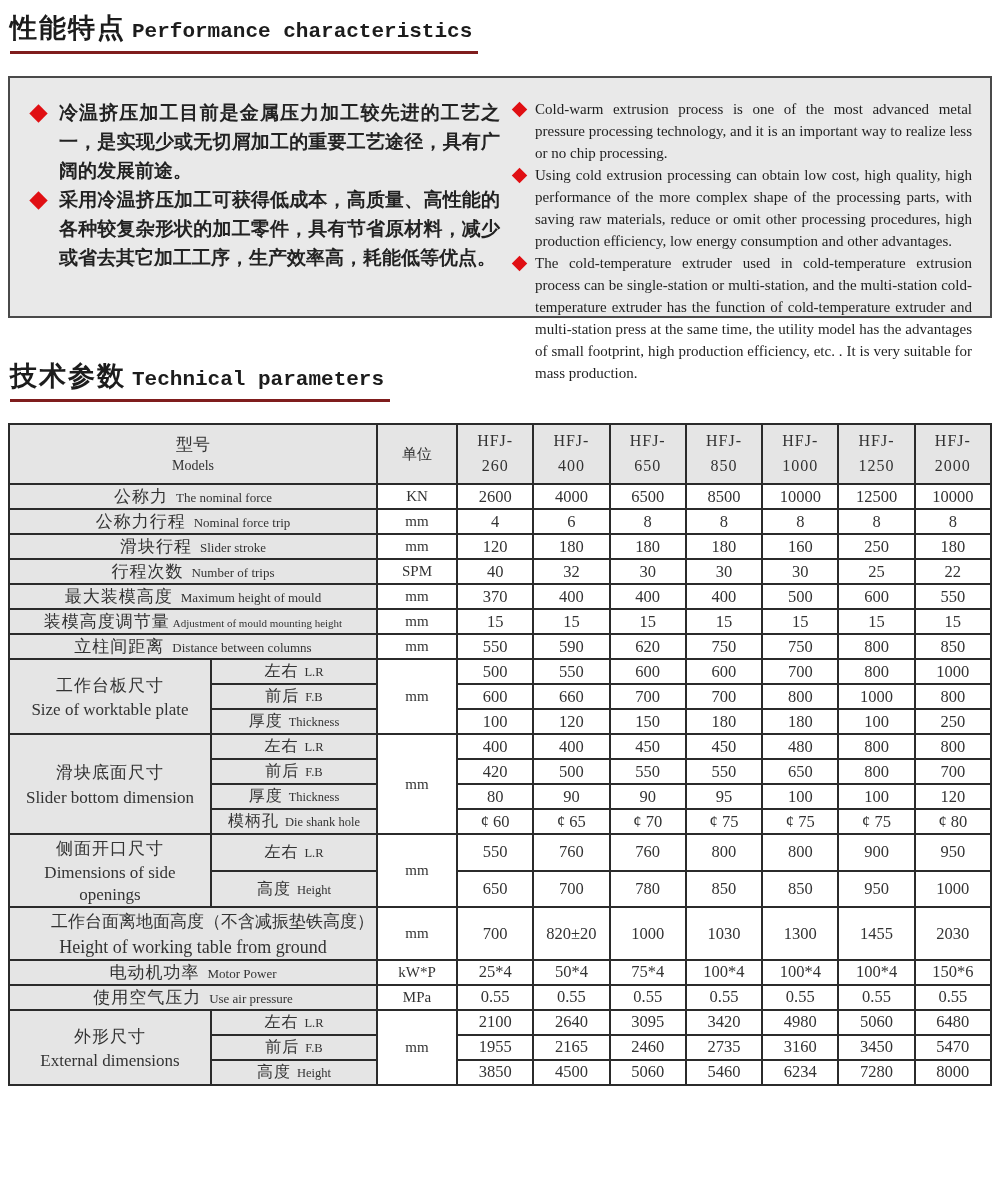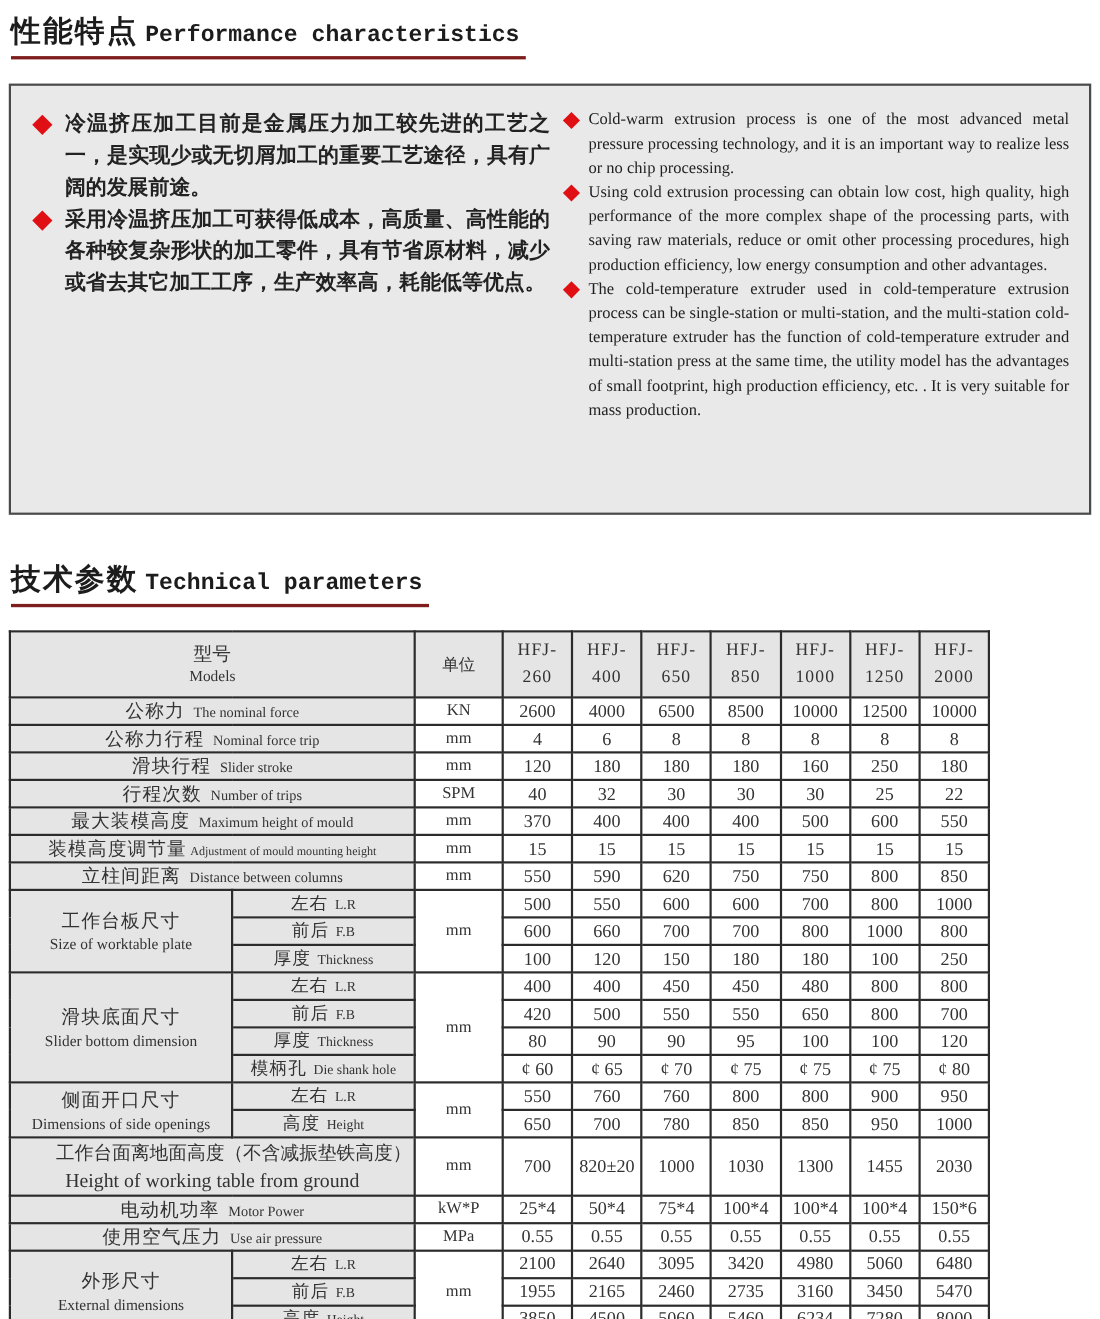--- a/index.html
+++ b/index.html
@@ -16,21 +16,21 @@
   .sec-title { display: inline-block; margin-left: 2px; border-bottom: 3px solid #7f1d1d; padding: 0 6px 5px 0; font-family: Liberation Mono, monospace; }
   .t-zh { font-size: 27px; font-weight: bold; letter-spacing: 2px; }
   .t-en { font-size: 21px; font-weight: bold; margin-left: 6px; }
   .second { margin-top: 40px; }
 
   
   .feature-box {
     margin-top: 22px;
     border: 2px solid #4a4a4a;
     background: #e9e9e9;
-    height: 392px;
+    height: 242px;
     display: flex;
     padding: 20px 12px 16px 16px;
   }
   .col-zh { width: 486px; padding-right: 12px; }
   .col-en { width: 460px; }
   .f-item { display: flex; align-items: flex-start; }
   .diamond { flex: none; width: 13px; height: 13px; transform: rotate(45deg); background: #e00f13; }
   .zh-item .diamond { margin: 9px 14px 0 6px; }
   .en-item .diamond { width: 11px; height: 11px; margin: 6px 10px 0 2px; }
   .zh-item .f-text {
@@ -39,21 +39,21 @@
   }
   .en-item .f-text {
     font-family: "Liberation Serif", serif;
     font-size: 15px; line-height: 22px;
     text-align: justify; color: #1f1f1f;
   }
 
   
   .tech-table {
     margin-top: 21px;
-    width: 892px;
+    width: 984px;
     border-collapse: collapse;
     table-layout: fixed;
     border: 2px solid #2b2b2b;
     font-family: "Liberation Serif", serif;
     color: #333;
   }
   .tech-table td {
     border: 2px solid #2b2b2b;
     text-align: center; vertical-align: middle;
     padding: 0 2px; overflow: hidden;
@@ -62,21 +62,21 @@
   .hrow td { height: 60px; }
   .h-zh { display: block; font-size: 17px; line-height: 1.45; }
   .h-en { display: block; font-size: 14px; line-height: 1.2; }
   .h-model { font-size: 16px; line-height: 1.55; white-space: pre-line; letter-spacing: 1px; }
   .r-s td { height: 25px; }
   .r-t td { height: 52px; }
   .lbl-zh { font-size: 17px; letter-spacing: 1px; }
   .lbl-en { font-size: 13px; margin-left: 8px; }
   .lbl-en.small { font-size: 11px; margin-left: 3px; letter-spacing: 0; }
   .grp-zh { display: block; font-size: 17px; line-height: 1.6; letter-spacing: 1px; }
-  .grp-en { display: block; font-size: 14px; line-height: 1.3; }
+  .grp-en { display: block; font-size: 17px; line-height: 1.3; }
   .sub-zh { font-size: 16px; letter-spacing: 1px; }
   .sub-en { font-size: 12.5px; margin-left: 6px; }
   .tall-zh { display: block; font-size: 17px; line-height: 1.6; text-align: right; }
   .tall-en { display: block; font-size: 18px; line-height: 1.3; }
   .unit { font-size: 15px; }
   .val { font-size: 16.5px; }
 </style>
 </head>
 <body>
 

